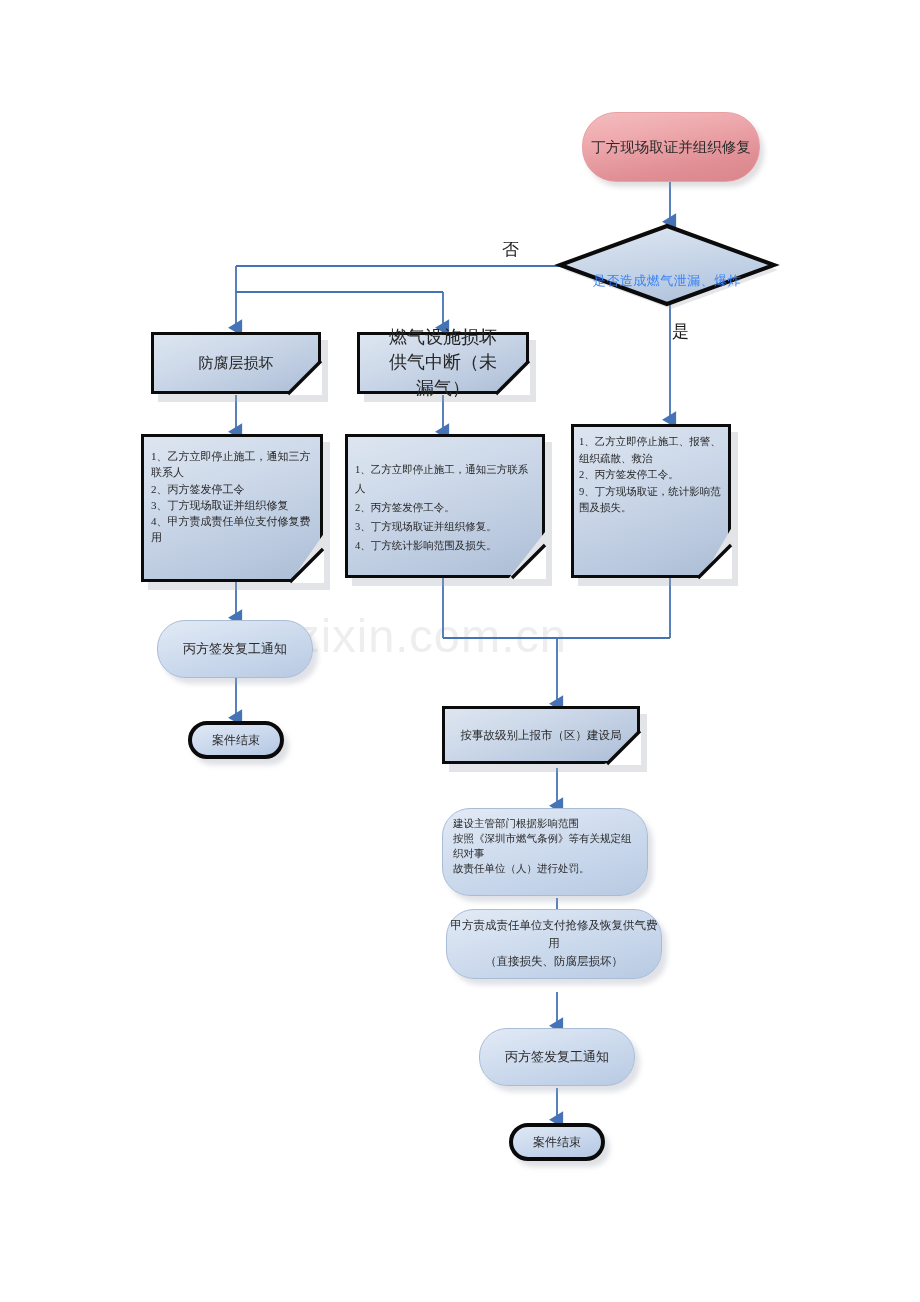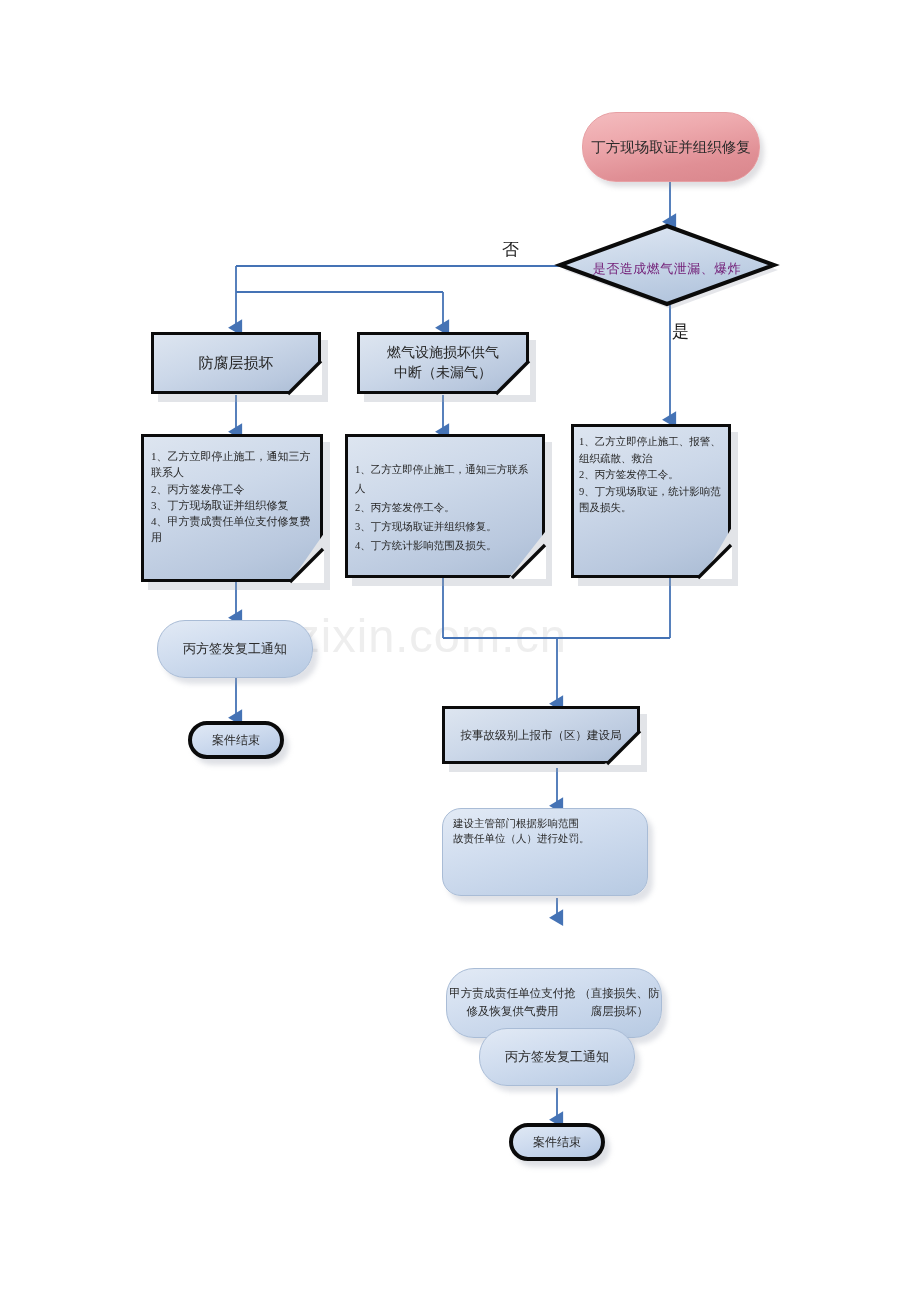--- a/index.html
+++ b/index.html
@@ -56,27 +56,27 @@
   }
 
   
   .diamond-wrap {
     position: absolute;
     z-index: 4;
   }
   .diamond-wrap svg { display:block; overflow: visible; }
   .diamond-label {
     position: absolute;
-    left: 0; top: 4px;
+    left: 0; top: 16px;
     width: 100%; height: 100%;
     display: flex;
     align-items: center;
     justify-content: center;
     font-size: 13px;
-    color: #701a75;
+    color: #3b82f6;
     letter-spacing: .5px;
   }
 
   
   .cut-node {
     position: absolute;
     z-index: 4;
   }
   .cut-node .shadow {
     position: absolute;
@@ -134,21 +134,20 @@
     border-radius: 28px;
     border: 1px solid #a9bcd6;
     background: linear-gradient(165deg, #e2eaf5 0%, #d3dff0 35%, #c2d2e8 75%, #b7cae2 100%);
     box-shadow: 5px 6px 5px rgba(160,166,180,.32);
   }
   .proc-node.left-text {
     display: block;
     text-align: left;
     padding: 8px 10px;
     line-height: 1.42;
-    border-radius: 19px;
   }
 
   
   .end-node {
     border-radius: 30px;
     border: 4px solid #0a0a0a;
     background: linear-gradient(165deg, #dfe8f4 0%, #cfdcef 40%, #bdcee7 80%, #b2c6e0 100%);
     box-shadow: 5px 6px 5px rgba(160,166,180,.35);
     font-size: 12px;
   }
@@ -252,21 +251,21 @@
     <div class="txt" style="font-size:15px;">防腐层损坏</div>
   </div>
 
   <div class="cut-node center-single" style="left:357px;top:332px;width:172px;height:62px;">
     <div class="shadow"></div>
     <div class="body"></div>
     <div class="notch"></div>
     <svg class="notch-edge" width="40" height="40" viewBox="0 0 40 40">
       <line x1="5" y1="38" x2="38" y2="5" stroke="#0b0b0b" stroke-width="3.4"></line>
     </svg>
-    <div class="txt" style="font-size:14px;line-height:1.4;padding:0 24px;">燃气设施损坏供气中断（未漏气）</div>
+    <div class="txt" style="font-size:18px;line-height:1.4;padding:0 24px;">燃气设施损坏供气中断（未漏气）</div>
   </div>
 
   <div class="cut-node list" style="left:141px;top:434px;width:182px;height:148px;">
     <div class="shadow"></div>
     <div class="body"></div>
     <div class="notch"></div>
     <svg class="notch-edge" width="40" height="40" viewBox="0 0 40 40">
       <line x1="5" y1="38" x2="38" y2="5" stroke="#0b0b0b" stroke-width="3.4"></line>
     </svg>
     <div class="txt" style="font-size:11px;">
@@ -319,24 +318,25 @@
     <div class="body"></div>
     <div class="notch"></div>
     <svg class="notch-edge" width="40" height="40" viewBox="0 0 40 40">
       <line x1="5" y1="38" x2="38" y2="5" stroke="#0b0b0b" stroke-width="3.4"></line>
     </svg>
     <div class="txt" style="font-size:11.5px;">按事故级别上报市（区）建设局</div>
   </div>
 
   <div class="node proc-node left-text" style="left:442px;top:808px;width:206px;height:88px;font-size:10.5px;">
     <div>建设主管部门根据影响范围</div>
+    <div>按照《深圳市燃气条例》等有关规定组织对事</div>
     <div>故责任单位（人）进行处罚。</div>
   </div>
 
-  <div class="node proc-node" style="left:446px;top:968px;width:216px;height:70px;font-size:11.5px;flex-direction:row;line-height:1.55;">
+  <div class="node proc-node" style="left:446px;top:909px;width:216px;height:70px;font-size:11.5px;flex-direction:column;line-height:1.55;">
     <div>甲方责成责任单位支付抢修及恢复供气费用</div>
     <div>（直接损失、防腐层损坏）</div>
   </div>
 
   <div class="node proc-node" style="left:479px;top:1028px;width:156px;height:58px;font-size:13px;">
     <span>丙方签发复工通知</span>
   </div>
 
   <div class="node end-node" style="left:509px;top:1123px;width:96px;height:38px;">
     <span>案件结束</span>

